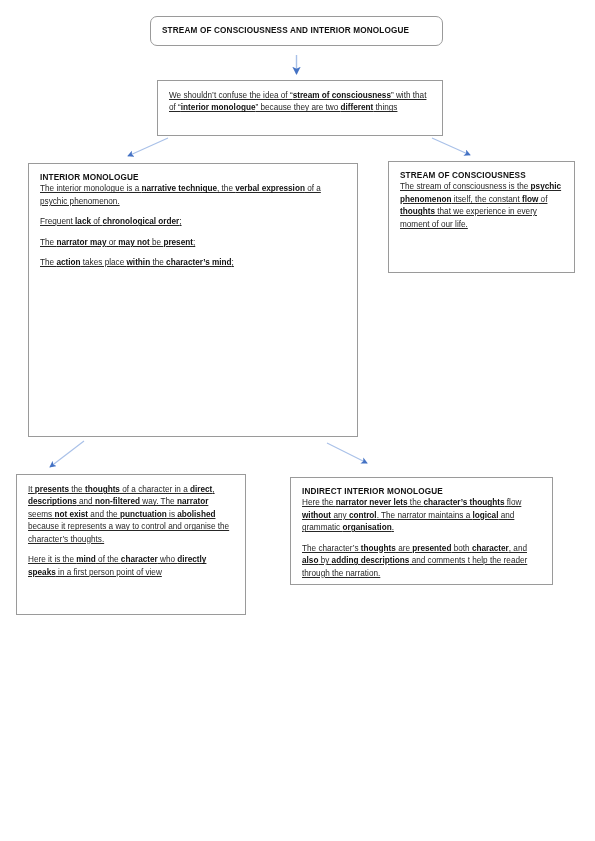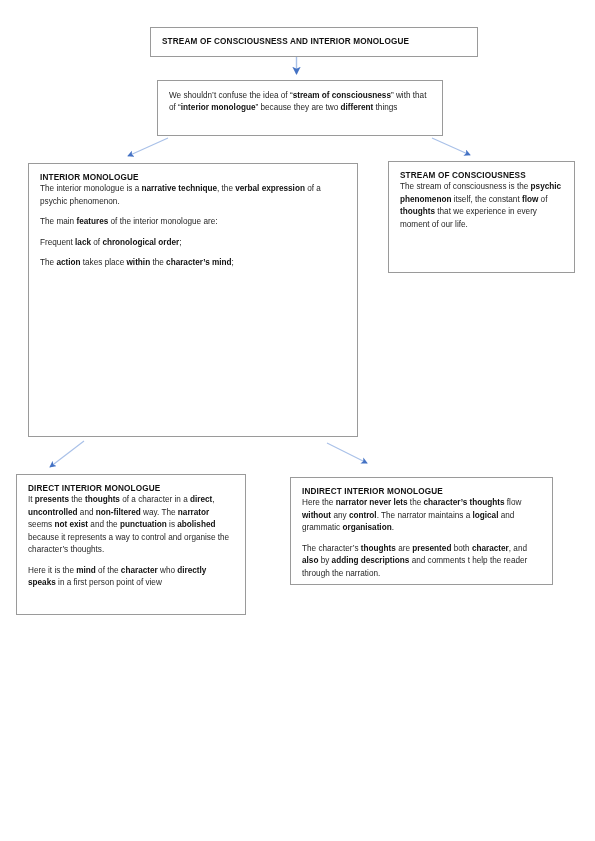--- a/index.html
+++ b/index.html
@@ -32,41 +32,42 @@
     font-size: 8.2px;
     letter-spacing: 0.15px;
     color: #111111;
     line-height: 1.25;
   }
   .para {
     font-size: 8.2px;
     line-height: 1.52;
     color: #262626;
     margin: 0;
+    text-decoration: underline;
   }
   .para + .para {
     margin-top: 8px;
   }
   .para b {
     font-weight: bold;
     color: #111111;
   }
   .inner {
     padding: 9px 11px 9px 11px;
   }
   .title-only {
     display: flex;
     align-items: center;
     height: 100%;
     padding-left: 11px;
     padding-right: 11px;
   }
 
   
-  #box-root      { left: 150px; top: 27px;  width: 328px; height: 30px; }
+  #box-root      { left: 150px; top: 16px;  width: 293px; height: 30px; border-radius: 7px; }
   #box-intro     { left: 157px; top: 80px;  width: 286px; height: 56px; }
   #box-interior  { left: 28px;  top: 163px; width: 330px; height: 274px; }
   #box-stream    { left: 388px; top: 161px; width: 187px; height: 112px; }
   #box-direct    { left: 16px;  top: 474px; width: 230px; height: 141px; }
   #box-indirect  { left: 290px; top: 477px; width: 263px; height: 108px; }
 
   svg.connectors {
     position: absolute;
     left: 0; top: 0;
     width: 595px;
@@ -107,41 +108,40 @@
     <div class="inner">
       <p class="para">We shouldn’t confuse the idea of “<b>stream of consciousness</b>” with that of “<b>interior monologue</b>” because they are two <b>different</b> things</p>
     </div>
   </div>
 
   <div class="box" id="box-interior">
     <div class="inner">
       <div class="box-title">INTERIOR MONOLOGUE</div>
       <div>
           <p class="para">The interior monologue is a <b>narrative technique</b>, the <b>verbal expression</b> of a psychic phenomenon.</p>
-          <p class="para">The main <b>features</b> of the interior monologue are:</p>
           <p class="para">Frequent <b>lack</b> of <b>chronological order</b>;</p>
+          <p class="para">The <b>narrator may</b> or <b>may not</b> be <b>present</b>;</p>
           <p class="para">The <b>action</b> takes place <b>within</b> the <b>character’s mind</b>;</p>
         </div>
     </div>
   </div>
 
   <div class="box" id="box-stream">
     <div class="inner">
       <div class="box-title">STREAM OF CONSCIOUSNESS</div>
       <div>
           <p class="para">The stream of consciousness is the <b>psychic phenomenon</b> itself, the constant <b>flow</b> of <b>thoughts</b> that we experience in every moment of our life.</p>
         </div>
     </div>
   </div>
 
   <div class="box" id="box-direct">
     <div class="inner">
-      <div class="box-title">DIRECT INTERIOR MONOLOGUE</div>
       <div>
-          <p class="para">It <b>presents</b> the <b>thoughts</b> of a character in a <b>direct</b>, <b>uncontrolled</b> and <b>non-filtered</b> way. The <b>narrator</b> seems <b>not exist</b> and the <b>punctuation</b> is <b>abolished</b> because it represents a way to control and organise the character’s thoughts.</p>
+          <p class="para">It <b>presents</b> the <b>thoughts</b> of a character in a <b>direct</b>, <b>descriptions</b> and <b>non-filtered</b> way. The <b>narrator</b> seems <b>not exist</b> and the <b>punctuation</b> is <b>abolished</b> because it represents a way to control and organise the character’s thoughts.</p>
           <p class="para">Here it is the <b>mind</b> of the <b>character</b> who <b>directly speaks</b> in a first person point of view</p>
         </div>
     </div>
   </div>
 
   <div class="box" id="box-indirect">
     <div class="inner">
       <div class="box-title">INDIRECT INTERIOR MONOLOGUE</div>
       <div>
           <p class="para">Here the <b>narrator never lets</b> the <b>character’s thoughts</b> flow <b>without</b> any <b>control</b>. The narrator maintains a <b>logical</b> and grammatic <b>organisation</b>.</p>

